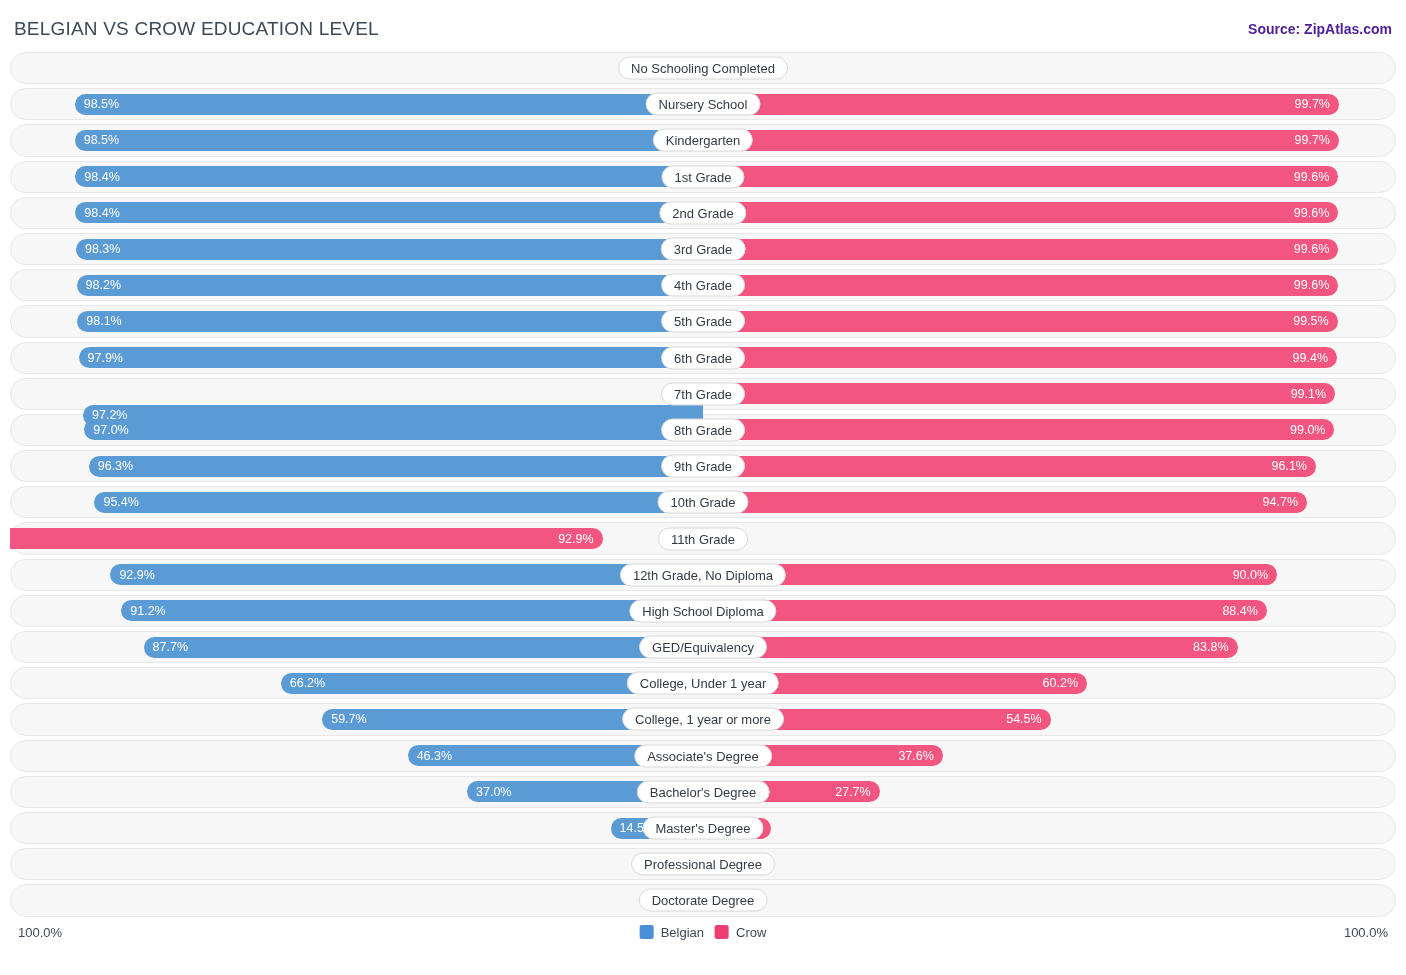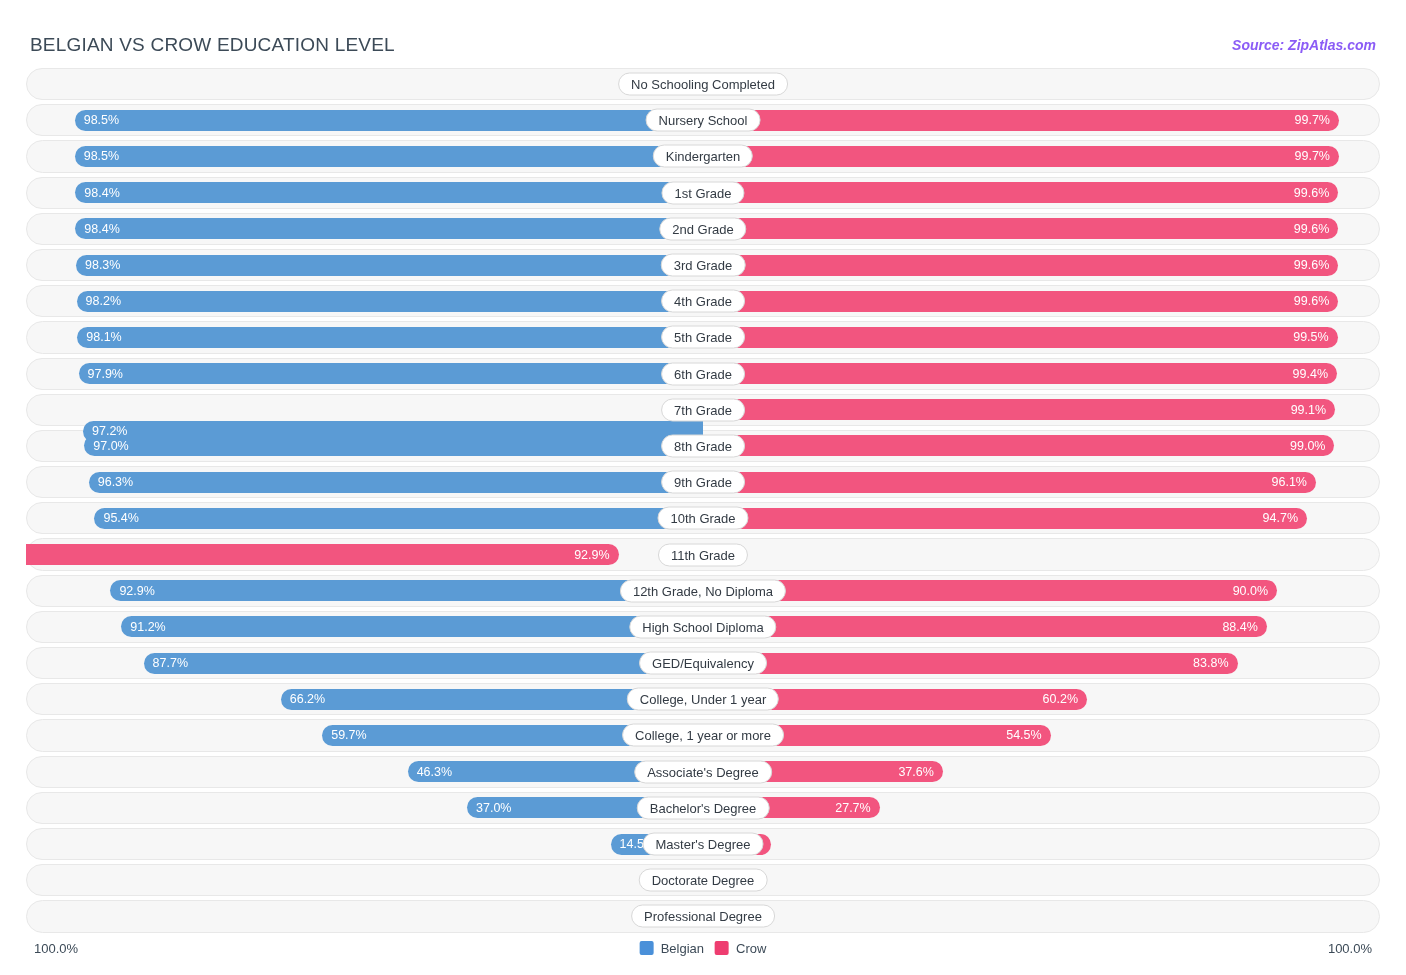--- a/index.html
+++ b/index.html
@@ -5,38 +5,37 @@
   * { box-sizing: border-box; }
   html, body {
     margin: 0; padding: 0;
     width: 1406px; height: 975px;
     background: #ffffff;
     font-family: "Liberation Sans", sans-serif;
   }
   #chart-root {
     position: relative;
     width: 1406px; height: 975px;
-    padding: 16px;
+    padding: 0;
   }
   .header {
     display: flex;
     align-items: center;
     justify-content: space-between;
     padding: 18px 14px 10px 14px;
   }
   .title {
     font-size: 19px;
     color: #3c4a57;
     letter-spacing: 0.2px;
   }
   .source {
     font-size: 14px;
-    font-style: italic;
     font-weight: bold;
-    color: #8b5cf6;
+    color: #4c1d95;
   }
   .rows {
     padding: 0 10px;
   }
   .row {
     position: relative;
     height: 36.2px;
     margin-bottom: 0px;
     display: flex;
     align-items: center;
@@ -447,40 +446,40 @@
         <div class="half right">
           <div class="bar right" style="width: 67.6148px;">
             <span class="inbar-label">10.6%</span>
           </div>
         </div>
         <div class="cat-pill">Master's Degree</div>
       </div>
       <div class="row">
         <div class="row-bg"></div>
         <div class="half left">
+          <span class="outbar-label left">4.3%</span>
+          <div class="bar left pale-left" style="width: 27.4286px;"></div>
+        </div>
+        <div class="half right">
+          <div class="bar right pale-right" style="width: 20.412px;"></div>
+          <span class="outbar-label right">3.2%</span>
+        </div>
+        <div class="cat-pill">Professional Degree</div>
+      </div>
+      <div class="row">
+        <div class="row-bg"></div>
+        <div class="half left">
           <span class="outbar-label left">1.8%</span>
           <div class="bar left pale-left" style="width: 11.4817px;"></div>
         </div>
         <div class="half right">
           <div class="bar right pale-right" style="width: 9.56813px;"></div>
           <span class="outbar-label right">1.5%</span>
         </div>
         <div class="cat-pill">Doctorate Degree</div>
-      </div>
-      <div class="row">
-        <div class="row-bg"></div>
-        <div class="half left">
-          <span class="outbar-label left">4.3%</span>
-          <div class="bar left pale-left" style="width: 27.4286px;"></div>
-        </div>
-        <div class="half right">
-          <div class="bar right pale-right" style="width: 20.412px;"></div>
-          <span class="outbar-label right">3.2%</span>
-        </div>
-        <div class="cat-pill">Professional Degree</div>
       </div>
     </div>
 
   <div class="footer-wrap">
     <div class="footer">
       <div>100.0%</div>
       <div class="legend">
         <div class="legend-item">
           <span class="swatch sw-belgian"></span>
           <span>Belgian</span>

